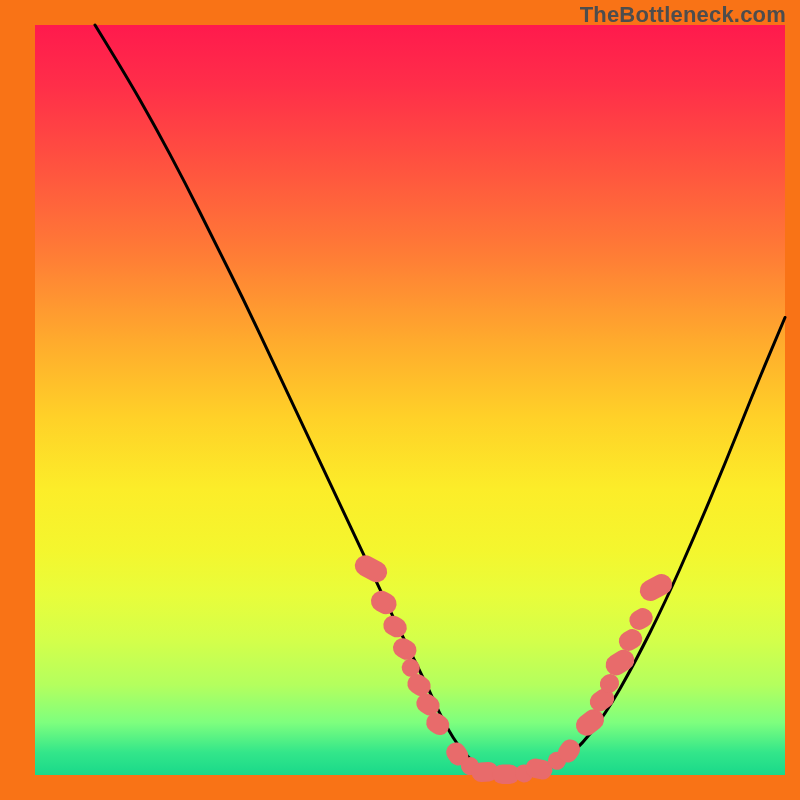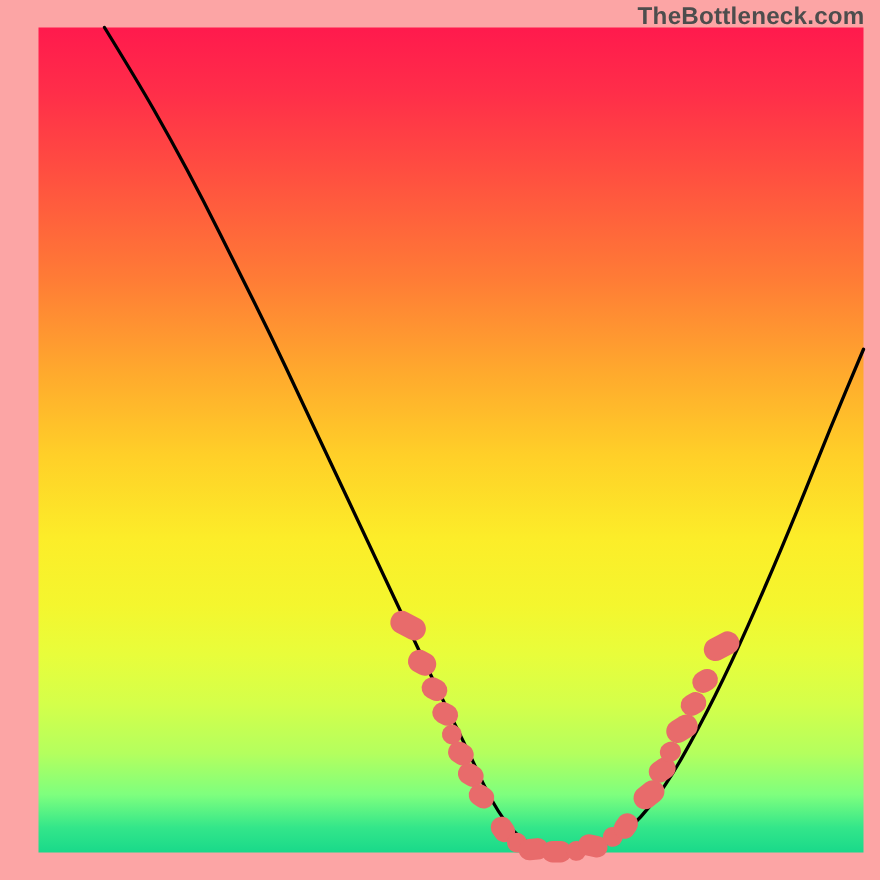--- a/index.html
+++ b/index.html
@@ -10,21 +10,21 @@
     background: #000;
     overflow: hidden;
     font-family: Arial, Helvetica, sans-serif;
   }
   .frame {
     position: absolute;
     left: 0;
     top: 0;
     width: 800px;
     height: 800px;
-    background: #fca5a5;
+    background: #f97316;
   }
   .plot-area {
     position: absolute;
     left: 35px;
     top: 25px;
     width: 750px;
     height: 750px;
     
     background: linear-gradient(to bottom,
       #ff1a4d 0%,

